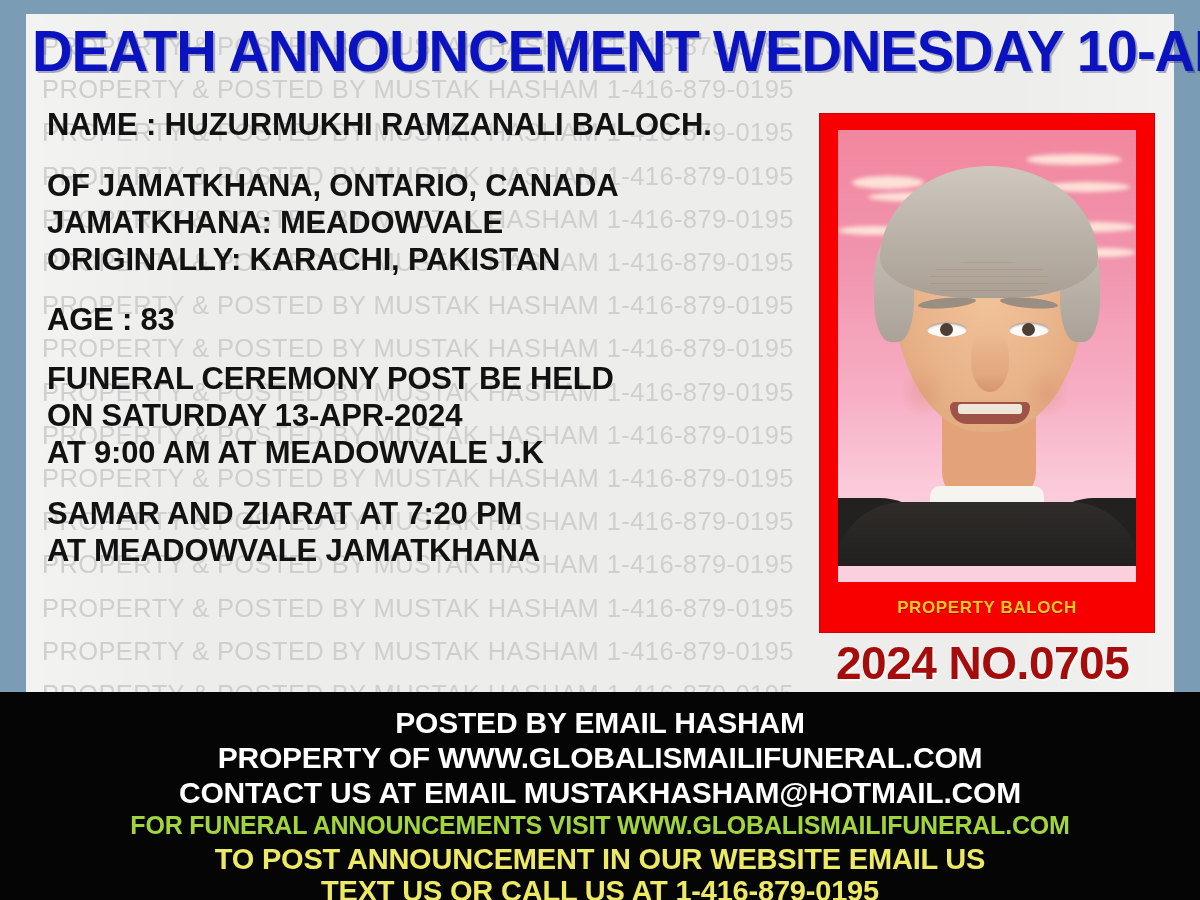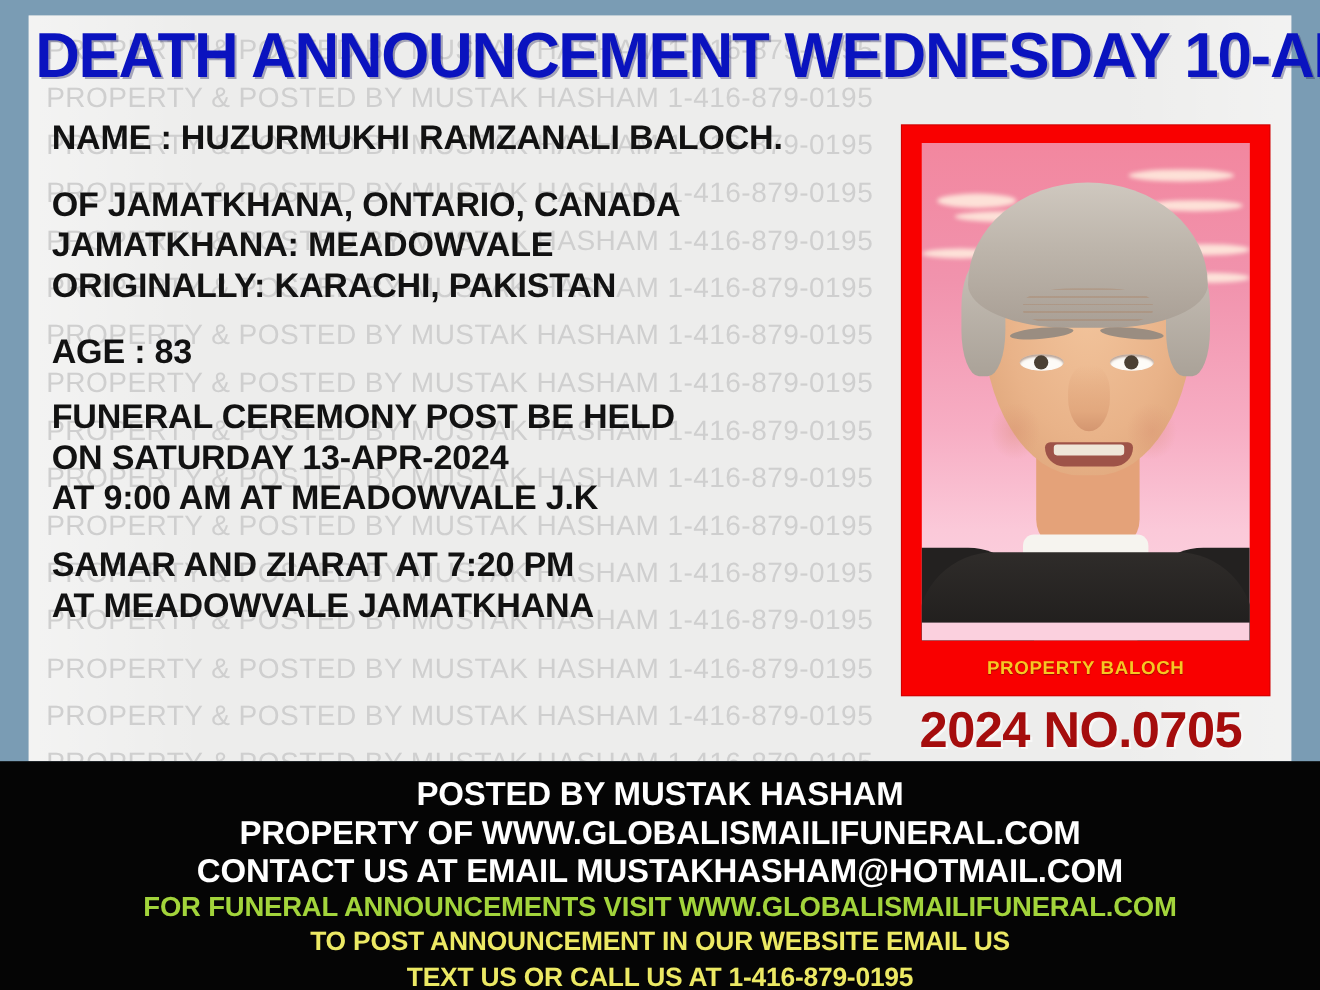--- a/index.html
+++ b/index.html
@@ -309,21 +309,21 @@
     font-size: 30px;
     letter-spacing: -0.2px;
   }
   .f-green {
     color: #a2d43b;
     font-size: 25px;
     letter-spacing: -0.2px;
   }
   .f-yellow {
     color: #ece964;
-    font-size: 24px;
+    font-size: 29px;
     letter-spacing: -0.2px;
   }
   .fl1 { position:absolute; left:0; right:0; top: 16px; }
   .fl2 { position:absolute; left:0; right:0; top: 51px; }
   .fl3 { position:absolute; left:0; right:0; top: 86px; }
   .fl4 { position:absolute; left:0; right:0; top: 121px; }
   .fl5 { position:absolute; left:0; right:0; top: 153px; }
   .fl6 { position:absolute; left:0; right:0; top: 185px; }
 </style>
 </head>
@@ -431,21 +431,21 @@
       <div class="suit-r"></div>
       <div class="suit"></div>
       <div class="bottom-pink"></div>
     </div>
     <div class="photo-caption">PROPERTY BALOCH</div>
   </div>
 
   <div class="ref-no">2024 NO.0705</div>
 
   <div class="footer">
-    <div class="f-line f-white fl1">POSTED BY MUSTAK HASHAM</div>
+    <div class="f-line f-white fl1">POSTED BY EMAIL HASHAM</div>
     <div class="f-line f-white fl2">PROPERTY OF WWW.GLOBALISMAILIFUNERAL.COM</div>
     <div class="f-line f-white fl3">CONTACT US AT EMAIL MUSTAKHASHAM@HOTMAIL.COM</div>
     <div class="f-line f-green fl4">FOR FUNERAL ANNOUNCEMENTS VISIT WWW.GLOBALISMAILIFUNERAL.COM</div>
     <div class="f-line f-yellow fl5">TO POST ANNOUNCEMENT IN OUR WEBSITE EMAIL US</div>
     <div class="f-line f-yellow fl6">TEXT US OR CALL US AT 1-416-879-0195</div>
   </div>
 
 </div>
 
 </body></html>

